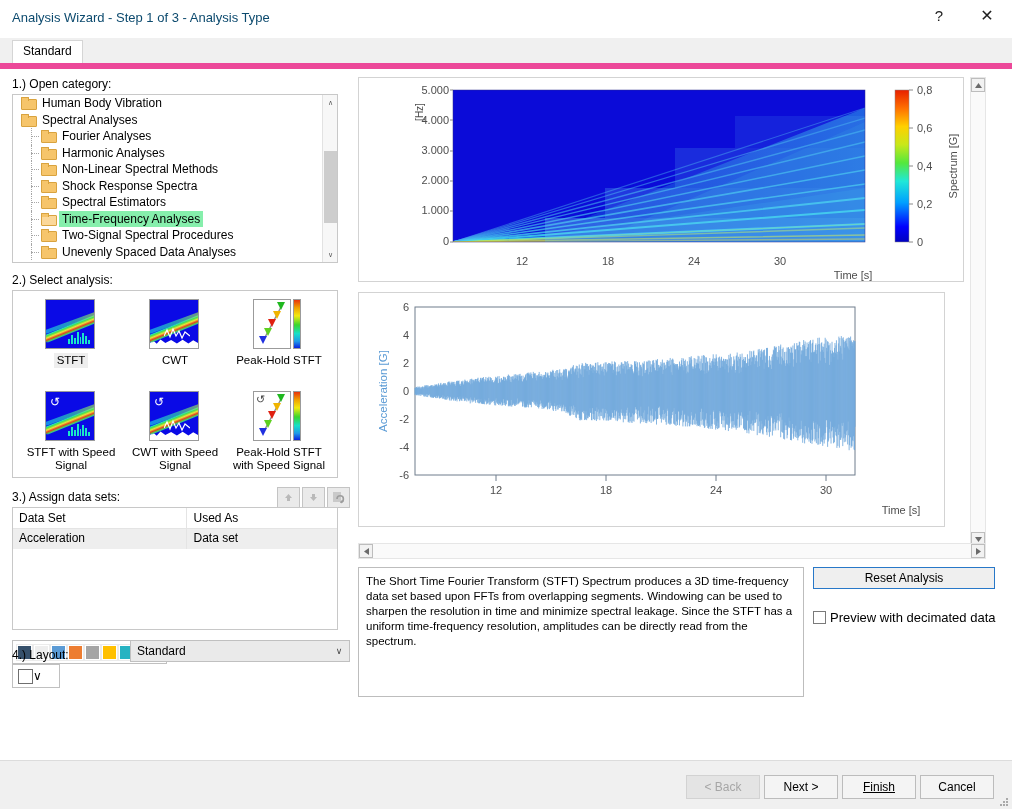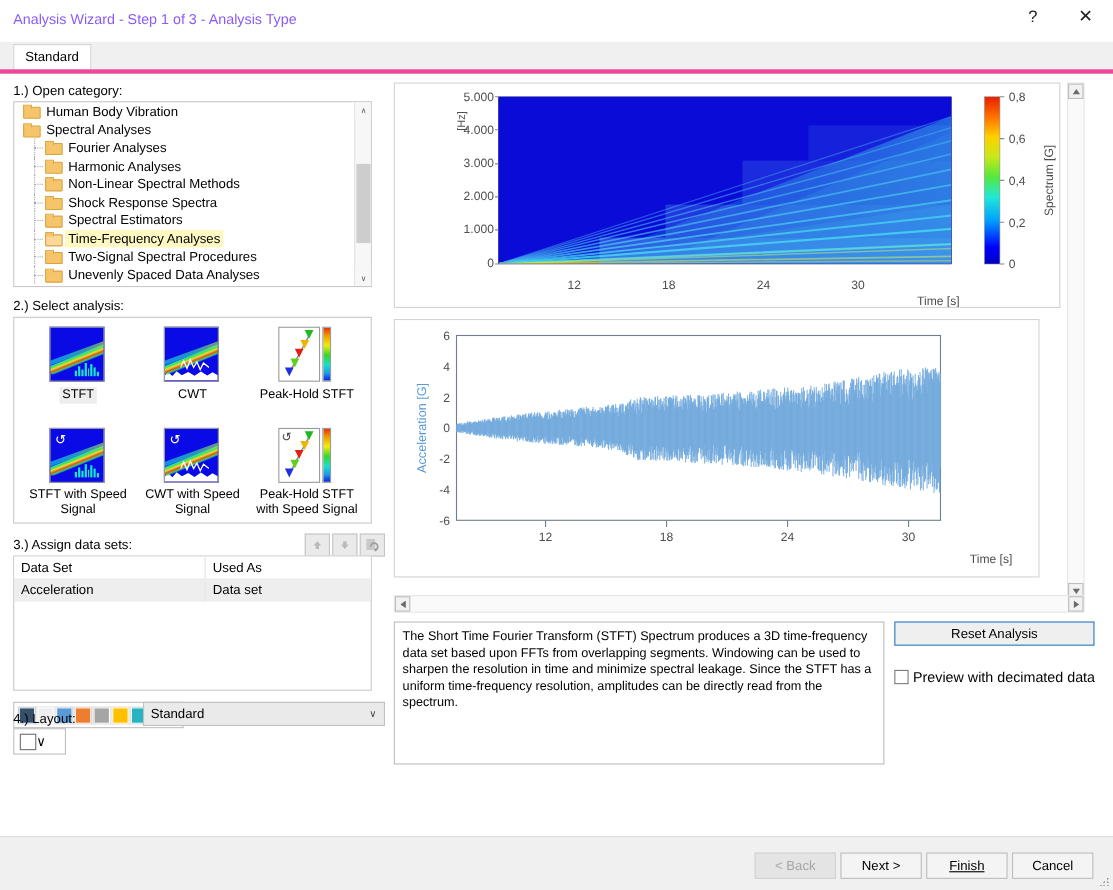--- a/index.html
+++ b/index.html
@@ -14,21 +14,21 @@
     position:relative;
   }
   
   #titlebar {
     position:absolute; left:0; top:0; width:1012px; height:38px;
     background:#ffffff;
     border-bottom:1px solid #ffffff;
   }
   #title-text {
     position:absolute; left:12px; top:10px;
-    font-size:13px; color:#8b5cf6;
+    font-size:13px; color:#0c4a6e;
   }
   .caption-btn {
     position:absolute; top:0; width:46px; height:30px;
     display:flex; align-items:center; justify-content:center;
     font-size:15px; color:#222; cursor:default;
   }
   #help-btn { right:50px; }
   #close-btn { right:2px; font-size:16px; }
 
   
@@ -50,40 +50,40 @@
     border-color:#d5d5d5;
     color:#000;
   }
   #tab-standard { left:12px; }
   #tab-from-template { left:74px;margin-top:28px; }
 
   
   #client {
     position:absolute; left:0; top:63px; width:1012px; height:697px;
     background:#ffffff;
-    border-top:4px solid #ec4899;
+    border-top:6px solid #ec4899;
   }
 
   
   #left-pane { position:absolute; left:12px; top:8px; width:338px; height:680px; }
   .section-label { font-size:12px; color:#000; margin-bottom:3px; display:block; }
 
   
   #tree-box {
     position:relative;
     width:326px; height:169px;
     border:1px solid #c8c8c8; background:#fff;
     overflow:hidden;
   }
   .tree-row {
     position:relative; height:16.5px; line-height:16.5px;
     font-size:12px; white-space:nowrap; padding-left:4px; cursor:default;
   }
   .tree-row .lbl { padding:1px 3px; }
-  .tree-row.selected .lbl { background:#fef9c3; }
+  .tree-row.selected .lbl { background:#86efac; }
   .folder {
     display:inline-block; width:14px; height:11px; vertical-align:-1px;
     margin-right:4px; position:relative;
   }
   .folder:before {
     content:""; position:absolute; left:0; top:2px; width:14px; height:9px;
     background:#f6c56b; border:1px solid #d9a33f; border-radius:1px;
   }
   .folder:after {
     content:""; position:absolute; left:0; top:0px; width:6px; height:3px;

